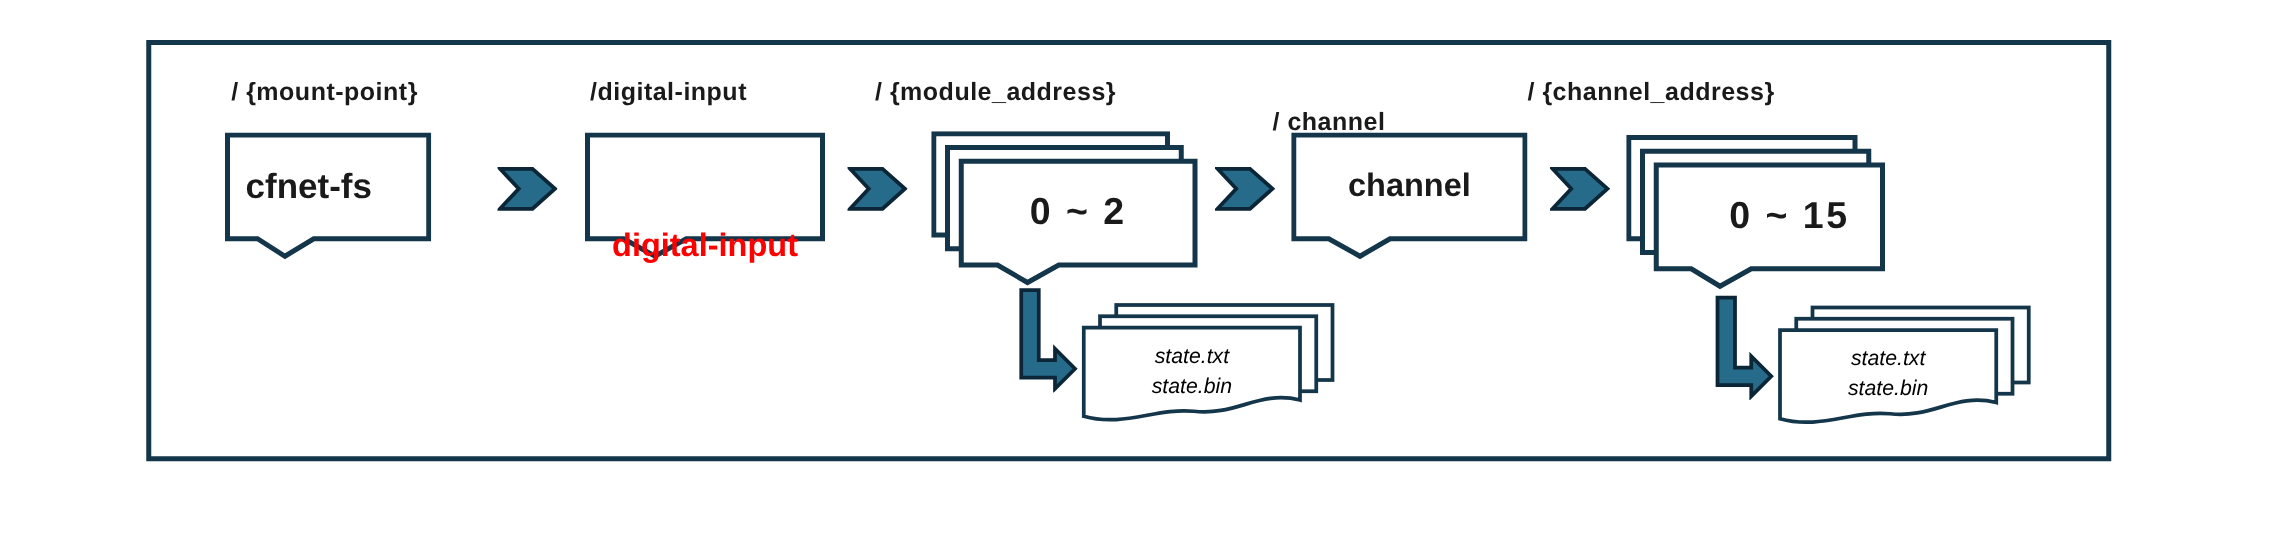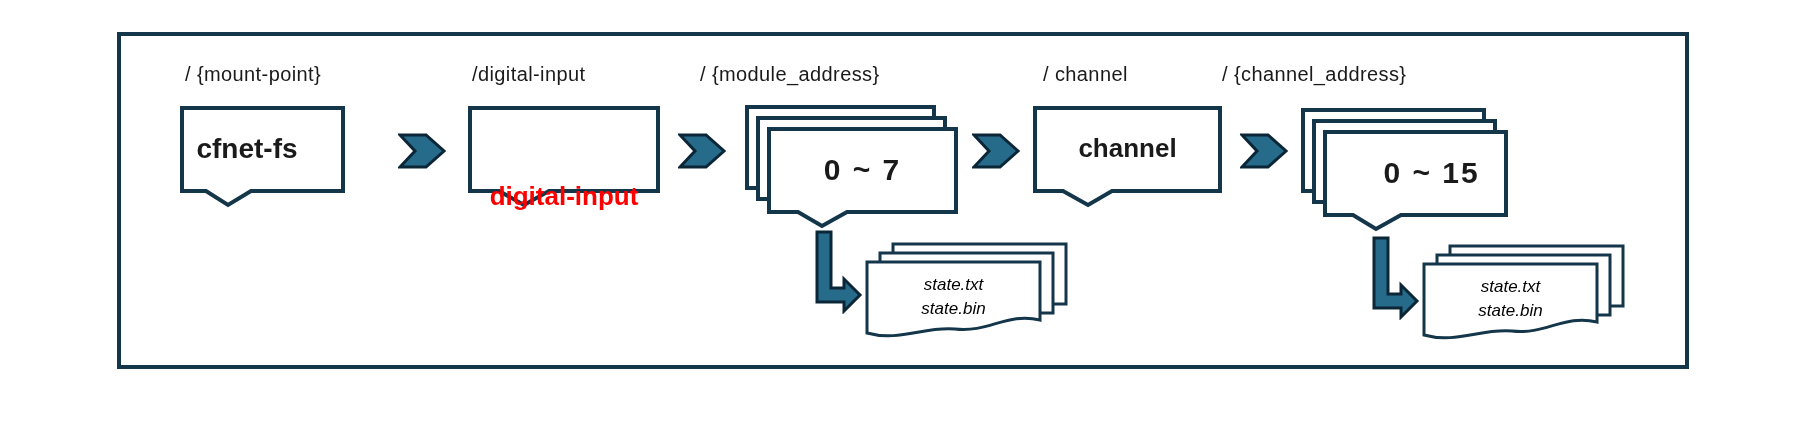--- a/index.html
+++ b/index.html
@@ -5,21 +5,21 @@
   html,body{margin:0;padding:0;background:#ffffff;}
   .canvas{
     position:relative;width:1816px;height:429px;background:#ffffff;
     font-family:"Liberation Sans",sans-serif;overflow:hidden;
   }
   .frame{
     position:absolute;left:117px;top:32px;width:1564px;height:329px;
     border:4px solid var(--outline);background:transparent;
   }
   .plabel{
-    position:absolute;top:63px;font-size:20px;font-weight:normal;
+    position:absolute;top:63px;font-size:20px;font-weight:bold;
     letter-spacing:.4px;color:var(--text);white-space:nowrap;text-align:center;
   }
   .shape{position:absolute;}
   .ntext{
     position:absolute;display:flex;align-items:center;justify-content:center;
     font-weight:bold;color:var(--text);white-space:nowrap;
   }
   .ntext.red{color:var(--highlight);margin-top:48px;}
   .t28{font-size:28px;}
   .t26{font-size:26px;}
@@ -37,21 +37,21 @@
 </head>
 <body>
 
 <div class="canvas">
 
   <div class="frame"></div>
 
   <div class="plabel" style="left:185px;">/ {mount-point}</div>
   <div class="plabel" style="left:472px;">/digital-input</div>
   <div class="plabel" style="left:700px;">/ {module_address}</div>
-  <div class="plabel" style="left:1043px;">/ channel</div>
+  <div class="plabel" style="left:1018px;margin-top:24px;">/ channel</div>
   <div class="plabel" style="left:1222px;">/ {channel_address}</div>
 
   <svg class="shape" style="left:180px;top:106px;" width="165" height="103" viewBox="0 0 165 103">
     <path class="box" d="M2 2 H163 V85 H71 L48 99 L26 85 H2 Z"></path>
   </svg>
   <div class="ntext t28" style="left:180px;top:106px;width:134px;height:85px;">cfnet-fs</div>
 
   <svg class="shape" style="left:398px;top:133px;" width="48" height="36" viewBox="0 0 48 36">
     <polygon class="chev" points="2,2 28,2 46,18 28,34 2,34 17,18"></polygon>
   </svg>
@@ -65,21 +65,21 @@
     <polygon class="chev" points="2,2 28,2 46,18 28,34 2,34 17,18"></polygon>
   </svg>
 
   <svg class="shape" style="left:745px;top:105px;" width="214" height="125" viewBox="0 0 214 125">
     <rect class="card" x="2" y="2" width="187" height="81"></rect>
     <rect class="card" x="13" y="13" width="187" height="81"></rect>
     <g transform="translate(22,22)">
       <path class="box" d="M2 2 H189 V85 H80 L55 99 L31 85 H2 Z"></path>
     </g>
   </svg>
-  <div class="ntext t30" style="left:767px;top:127px;width:191px;height:85px;">0 ~ 7</div>
+  <div class="ntext t30" style="left:767px;top:127px;width:191px;height:85px;">0 ~ 2</div>
 
   <svg class="shape" style="left:972px;top:133px;" width="48" height="36" viewBox="0 0 48 36">
     <polygon class="chev" points="2,2 28,2 46,18 28,34 2,34 17,18"></polygon>
   </svg>
 
   <svg class="shape" style="left:1033px;top:106px;" width="189" height="103" viewBox="0 0 189 103">
     <path class="box" d="M2 2 H187 V85 H79 L55 99 L30 85 H2 Z"></path>
   </svg>
   <div class="ntext t26" style="left:1033px;top:106px;width:189px;height:85px;">channel</div>
 

